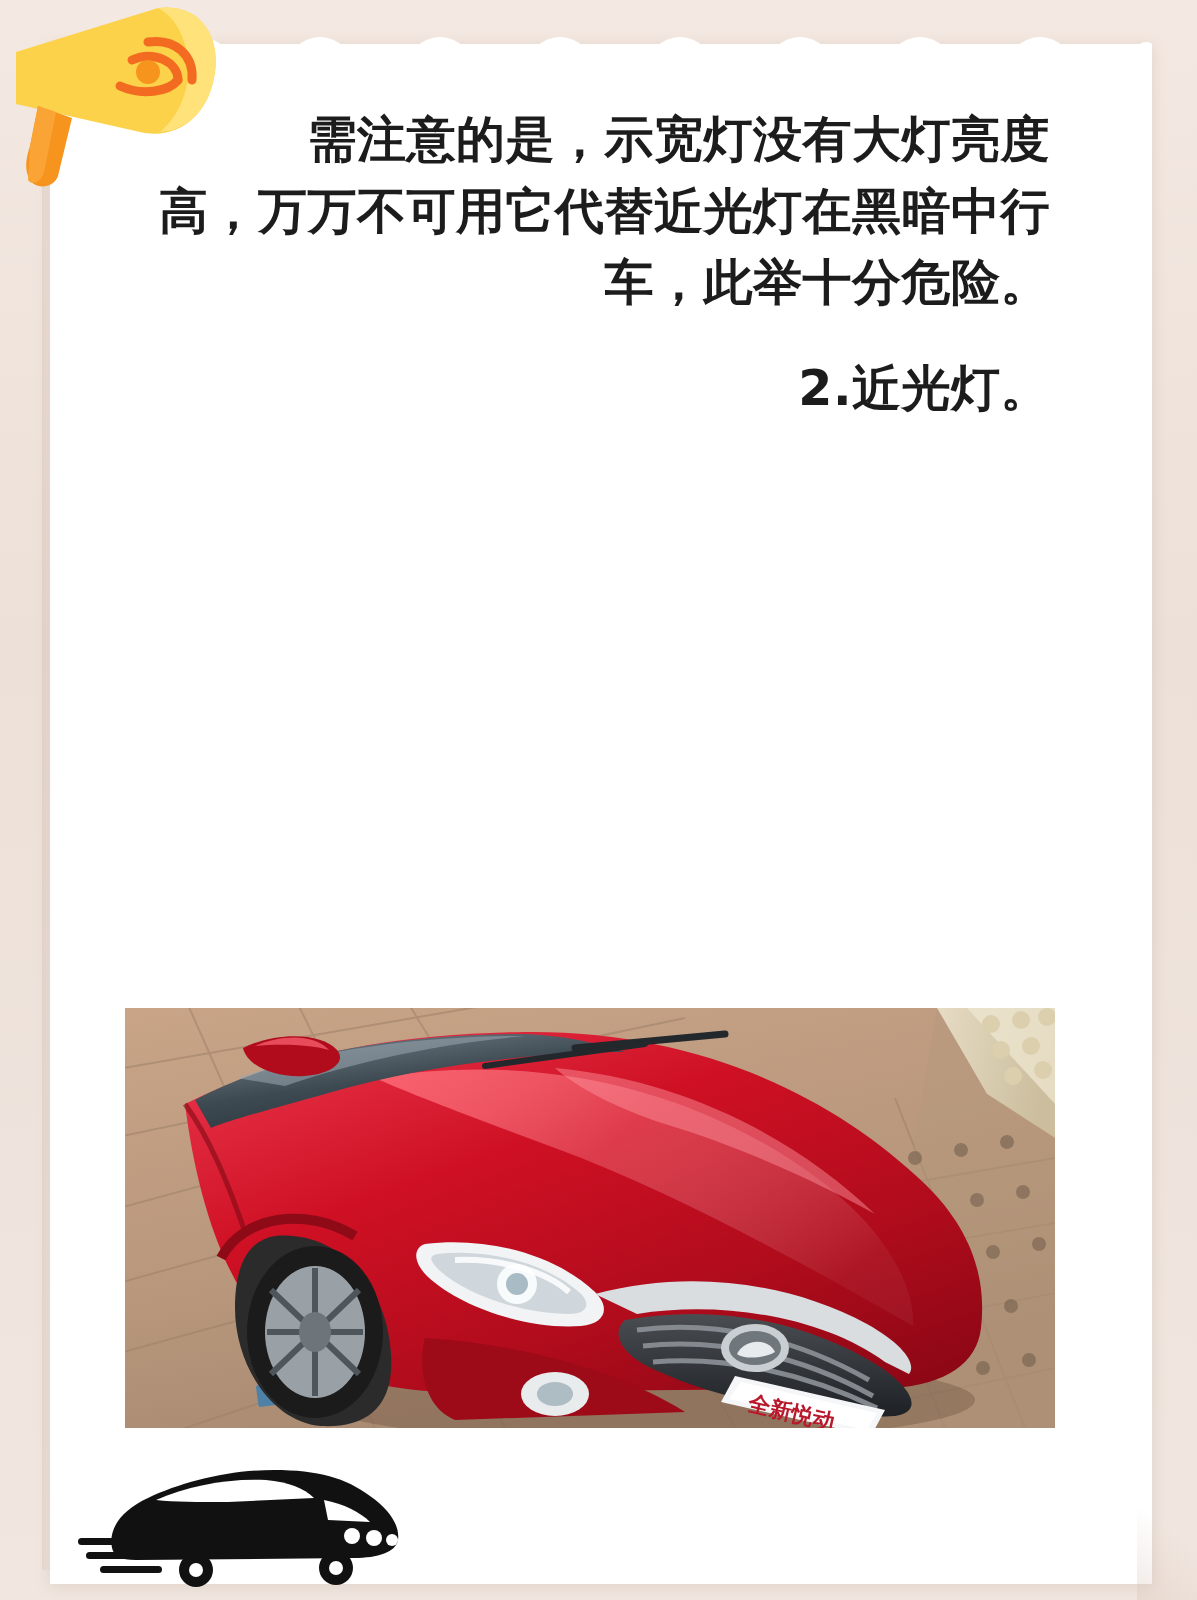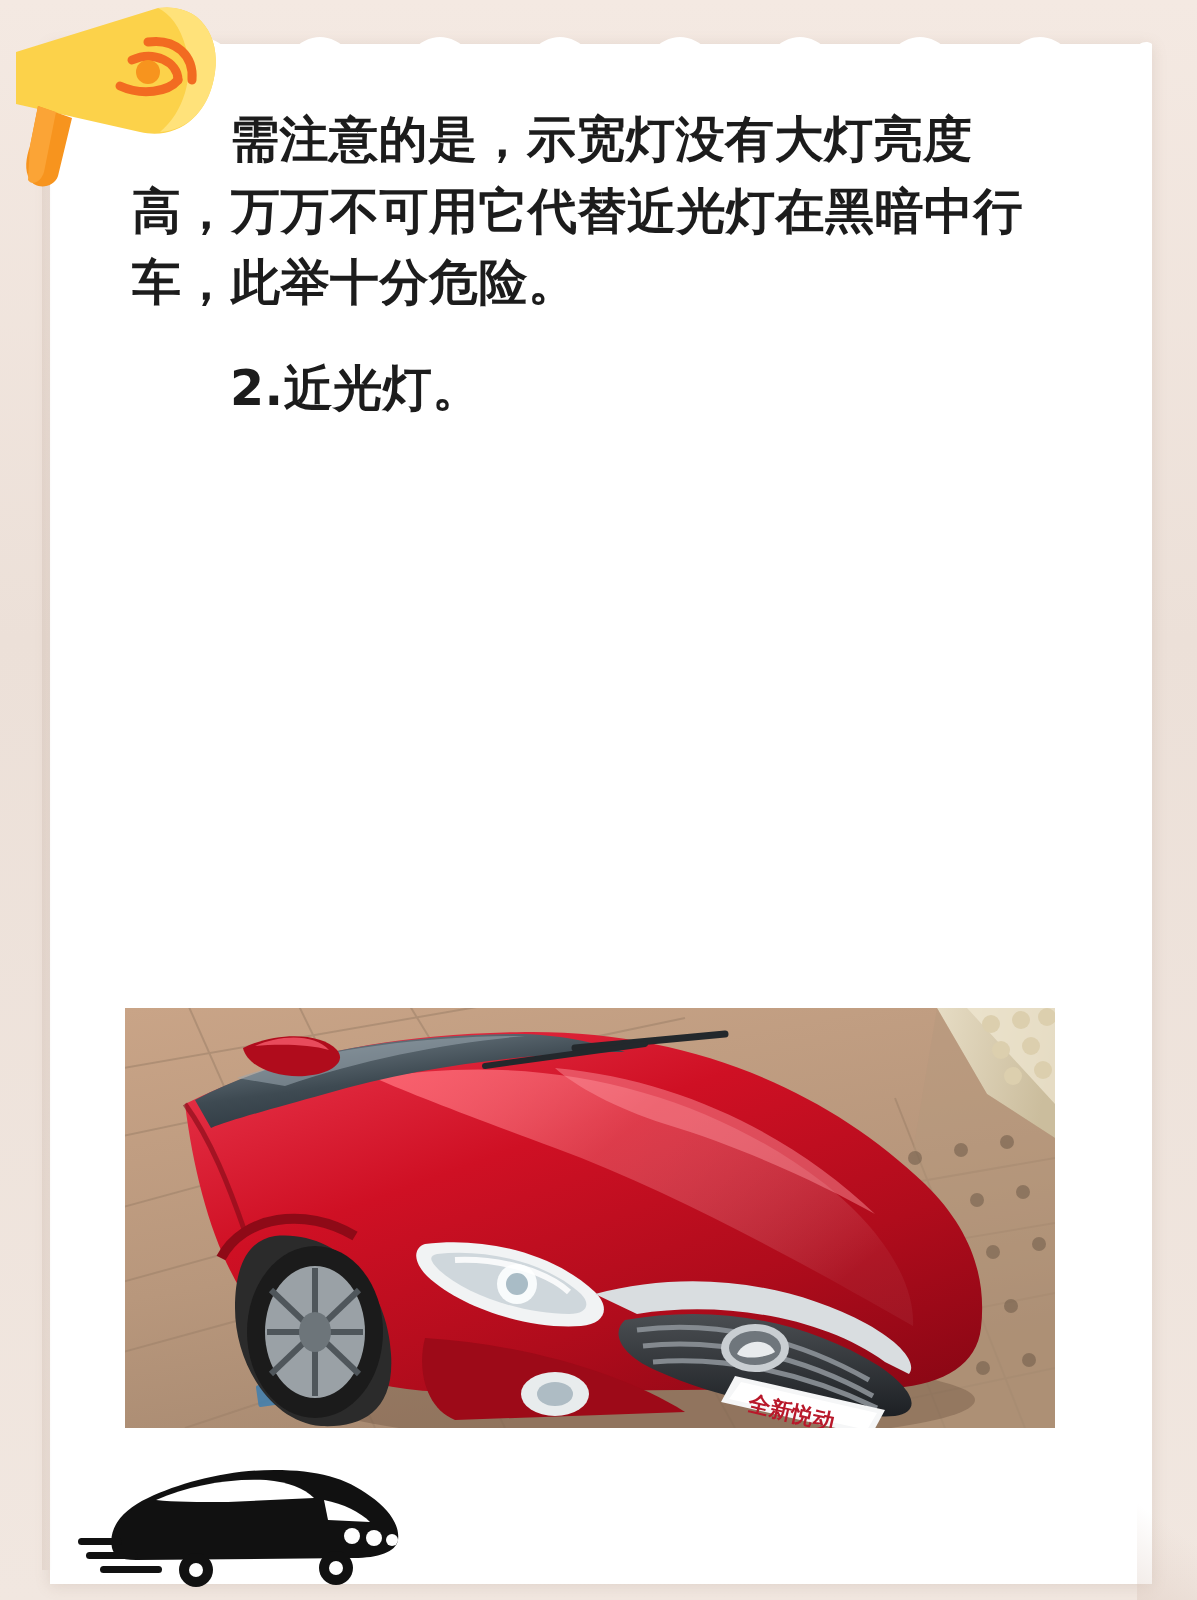--- a/index.html
+++ b/index.html
@@ -51,23 +51,24 @@
     left: 42px;
     top: 70px;
     width: 10px;
     height: 1500px;
     background: linear-gradient(90deg, rgba(190,165,150,0.22), rgba(190,165,150,0));
   }
 
   
   .content {
     position: absolute;
-    left: 132px;
+    left: 120px;
     top: 104px;
     width: 930px;
+    text-align: right;
   }
   p.para {
     margin: 0 0 34px 0;
     font-size: 49px;
     line-height: 1.46;
     color: #1c1c1c;
     font-weight: 700;
     letter-spacing: 0.5px;
     text-indent: 2em;
     font-family: "DejaVu Sans", "Liberation Sans", sans-serif;

